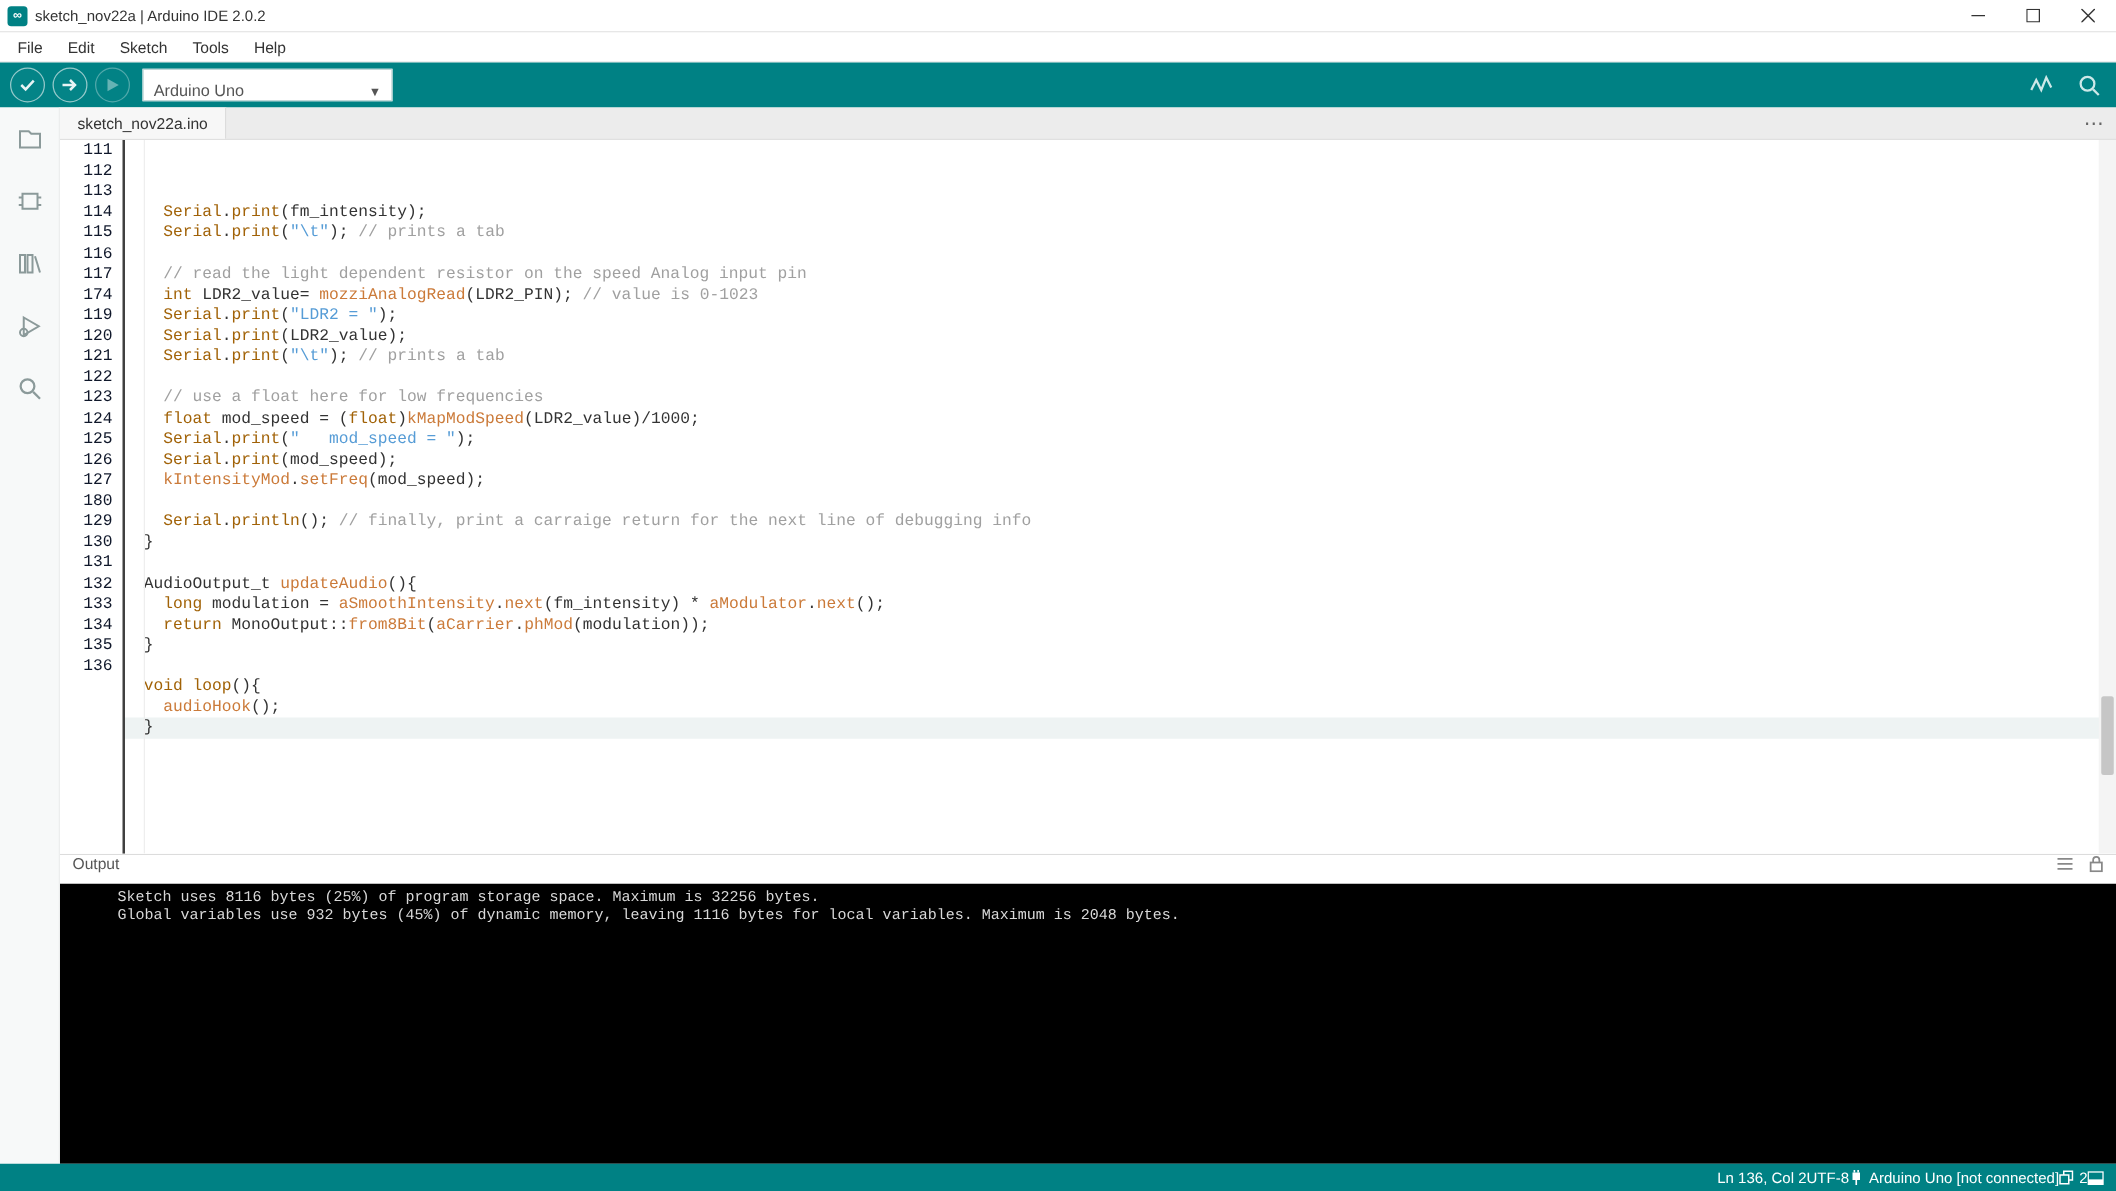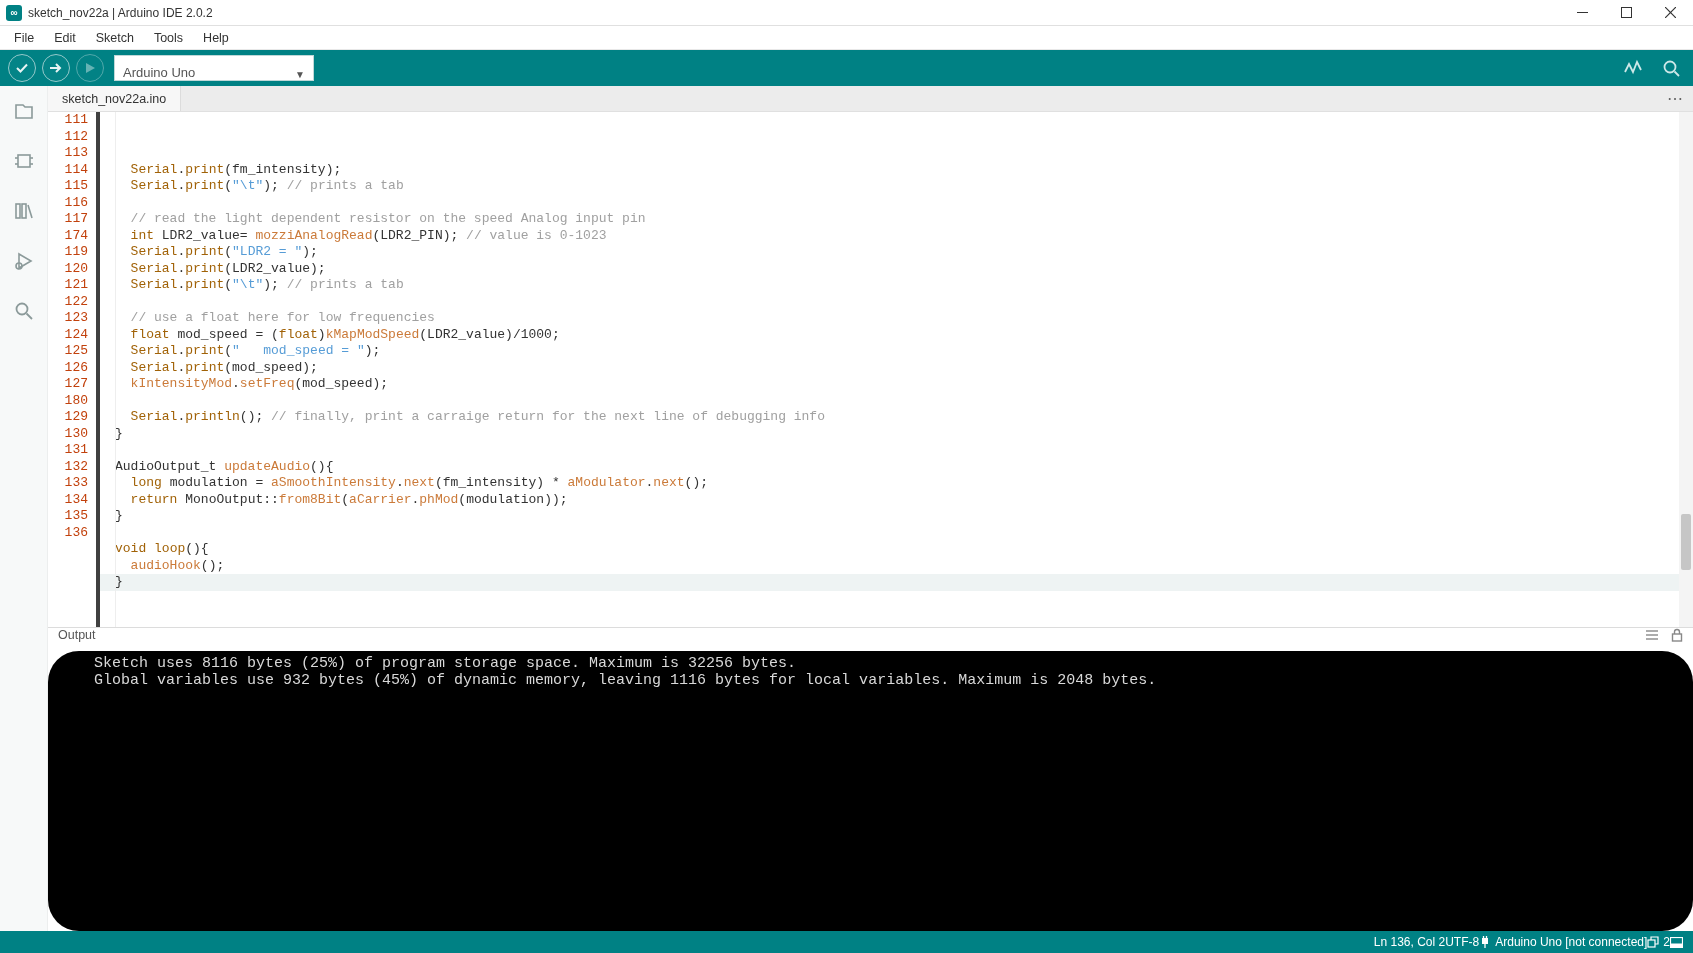--- a/index.html
+++ b/index.html
@@ -19,35 +19,35 @@
 .toolbar-right { margin-left:auto; display:flex; gap:18px; padding-right:4px; }
 .toolbar-right .ico { color:#cde8e8; cursor:pointer; }
 .content-row { flex:1; display:flex; min-height:0; }
 .activity-bar { width: 48px; background: #f7f9f9; border-right:1px solid #eceeee; display:flex; flex-direction:column; align-items:center; padding-top:14px; gap:28px; }
 .activity-bar .ab-icon { color:#8b9a9a; cursor:pointer; }
 .editor-col { flex:1; display:flex; flex-direction:column; min-width:0; }
 .tabrow { height: 26px; background:#ececec; display:flex; align-items:stretch; border-bottom:1px solid #e0e0e0; }
 .tab { background:#f7f7f7; border-right:1px solid #dcdcdc; padding: 4px 14px; font-size:12.5px; color:#333; display:flex; align-items:center; }
 .tabrow .tab-actions { margin-left:auto; padding:0 10px; display:flex; align-items:center; color:#666; cursor:pointer; font-size:16px;}
 .editor-wrap { flex:1; display:flex; overflow:hidden; position:relative; background:#fff; }
-.gutter { background:#fff; width:52px; text-align:right; padding: 0 8px 0 0; color:#c2410c; font-family: Consolas, "Courier New", monospace; font-size:13px; line-height: 16.5px; border-right:4px solid #404040; }
+.gutter { background:#fff; width:52px; text-align:right; padding: 0 8px 0 0; color:#0f172a; font-family: Consolas, "Courier New", monospace; font-size:13px; line-height: 16.5px; border-right:2px solid #404040; }
 .code { flex:1; font-family: Consolas, "Courier New", monospace; font-size:13px; line-height:16.5px; white-space:pre; padding-left: 0; color:#333; overflow:hidden; position:relative;}
 .code .guide { position:absolute; left:15px; top:0; bottom:0; border-left:1px solid #eee; }
 .code .line { padding-left: 15px; height:16.5px; }
 .code .line.last { background:#eef3f3; }
 .code .k1 { color:#a16207; } 
 .code .k2 { color:#cb7a39; } 
 .code .k3 { color:#569cd6; } 
 .code .cm { color:#a0a0a0; }
 .code .num { color:#333; }
 .scrollbar-v { position:absolute; right:0; top:0; bottom:0; width:14px; background:#f4f4f4; }
 .scrollbar-v .thumb { position:absolute; right:2px; width:10px; background:#c6c6c6; border-radius:2px; }
 .output-bar { height: 24px; background:#fff; border-top:1px solid #dcdcdc; display:flex; align-items:flex-start; padding:0 10px; font-size:12.5px; color:#555; }
 .output-bar .ob-right { margin-left:auto; display:flex; gap:12px; color:#888; }
-.console { height: 280px; background:#000; color:#d8d8d8; font-family: Consolas, "Courier New", monospace; font-size:15px; padding: 4px 0 4px 46px; white-space:pre; overflow:hidden;border-radius:31px; }
+.console { height: 224px; background:#000; color:#d8d8d8; font-family: Consolas, "Courier New", monospace; font-size:12px; padding: 4px 0 4px 46px; white-space:pre; overflow:hidden; }
 .statusbar { height: 22px; background:#008184; color:#fff; display:flex; align-items:center; padding: 0 10px; font-size:12px; }
 .statusbar .sb-right { margin-left:auto; display:flex; gap:0; align-items:center; }
 .statusbar .sb-item { display:flex; align-items:center; gap:4px; }
 svg { display:block; }
 </style>
 </head>
 <body>
 
 <div class="titlebar">
   <div class="app-icon">∞</div>

